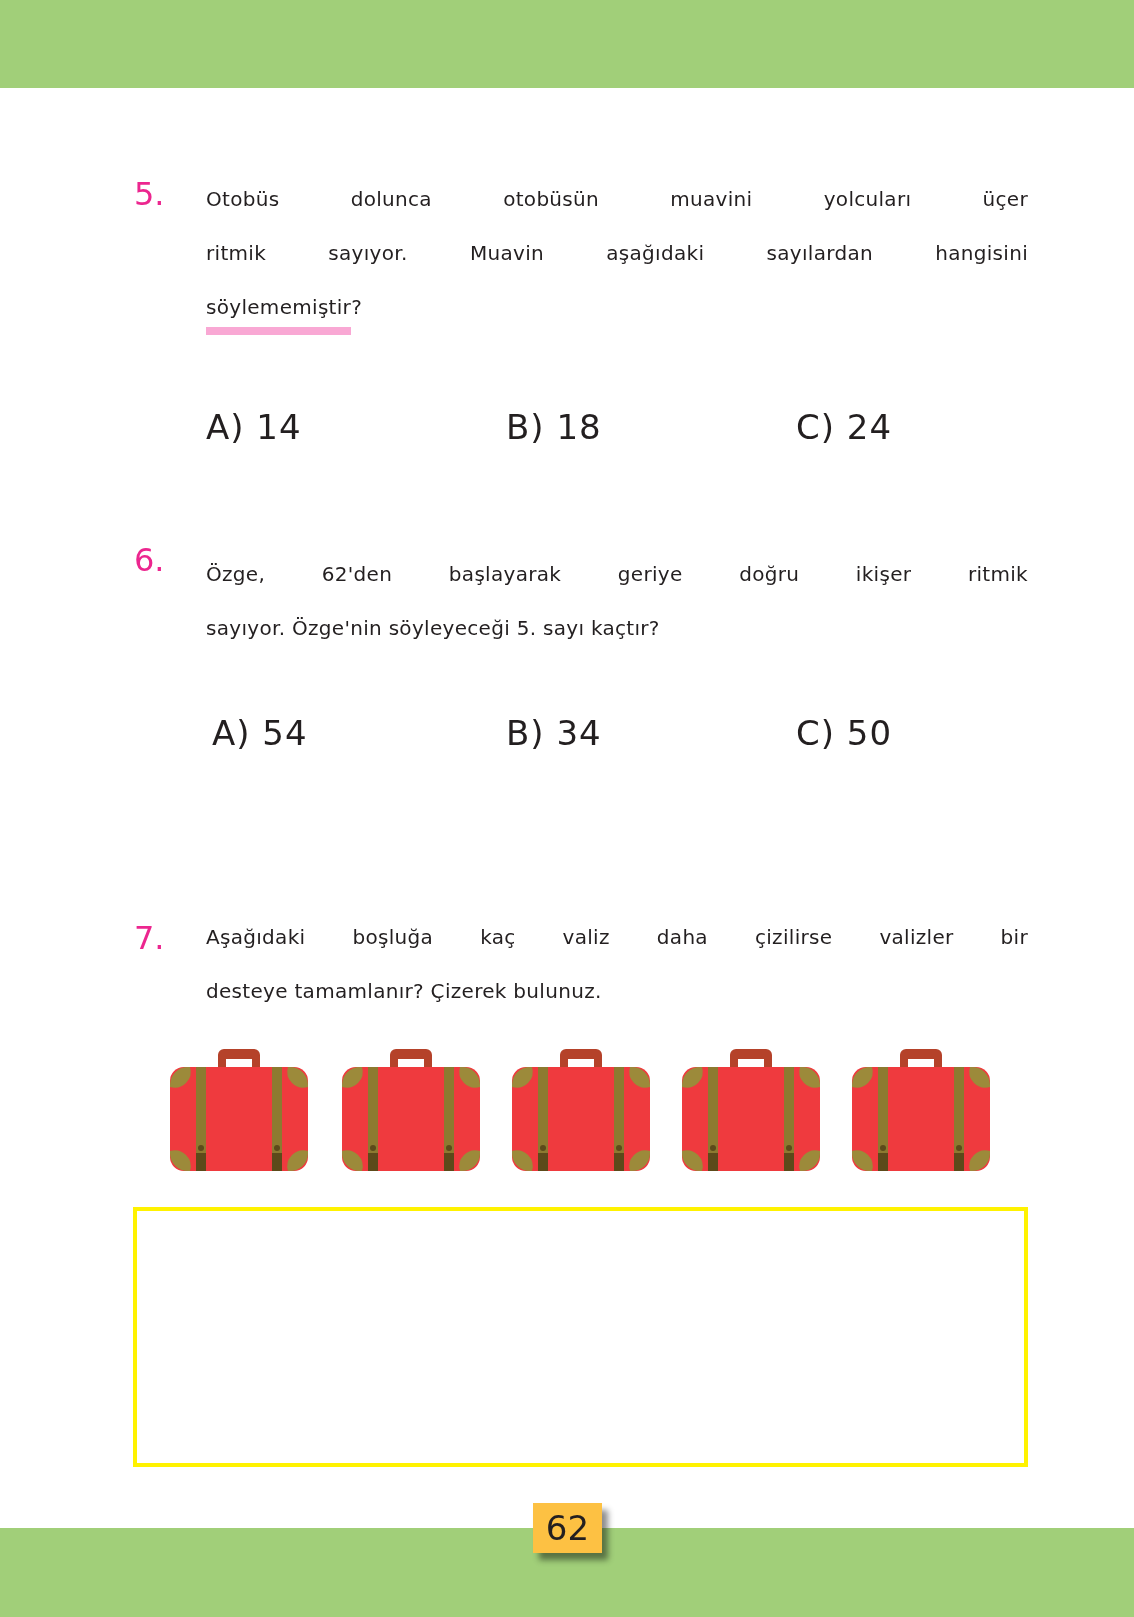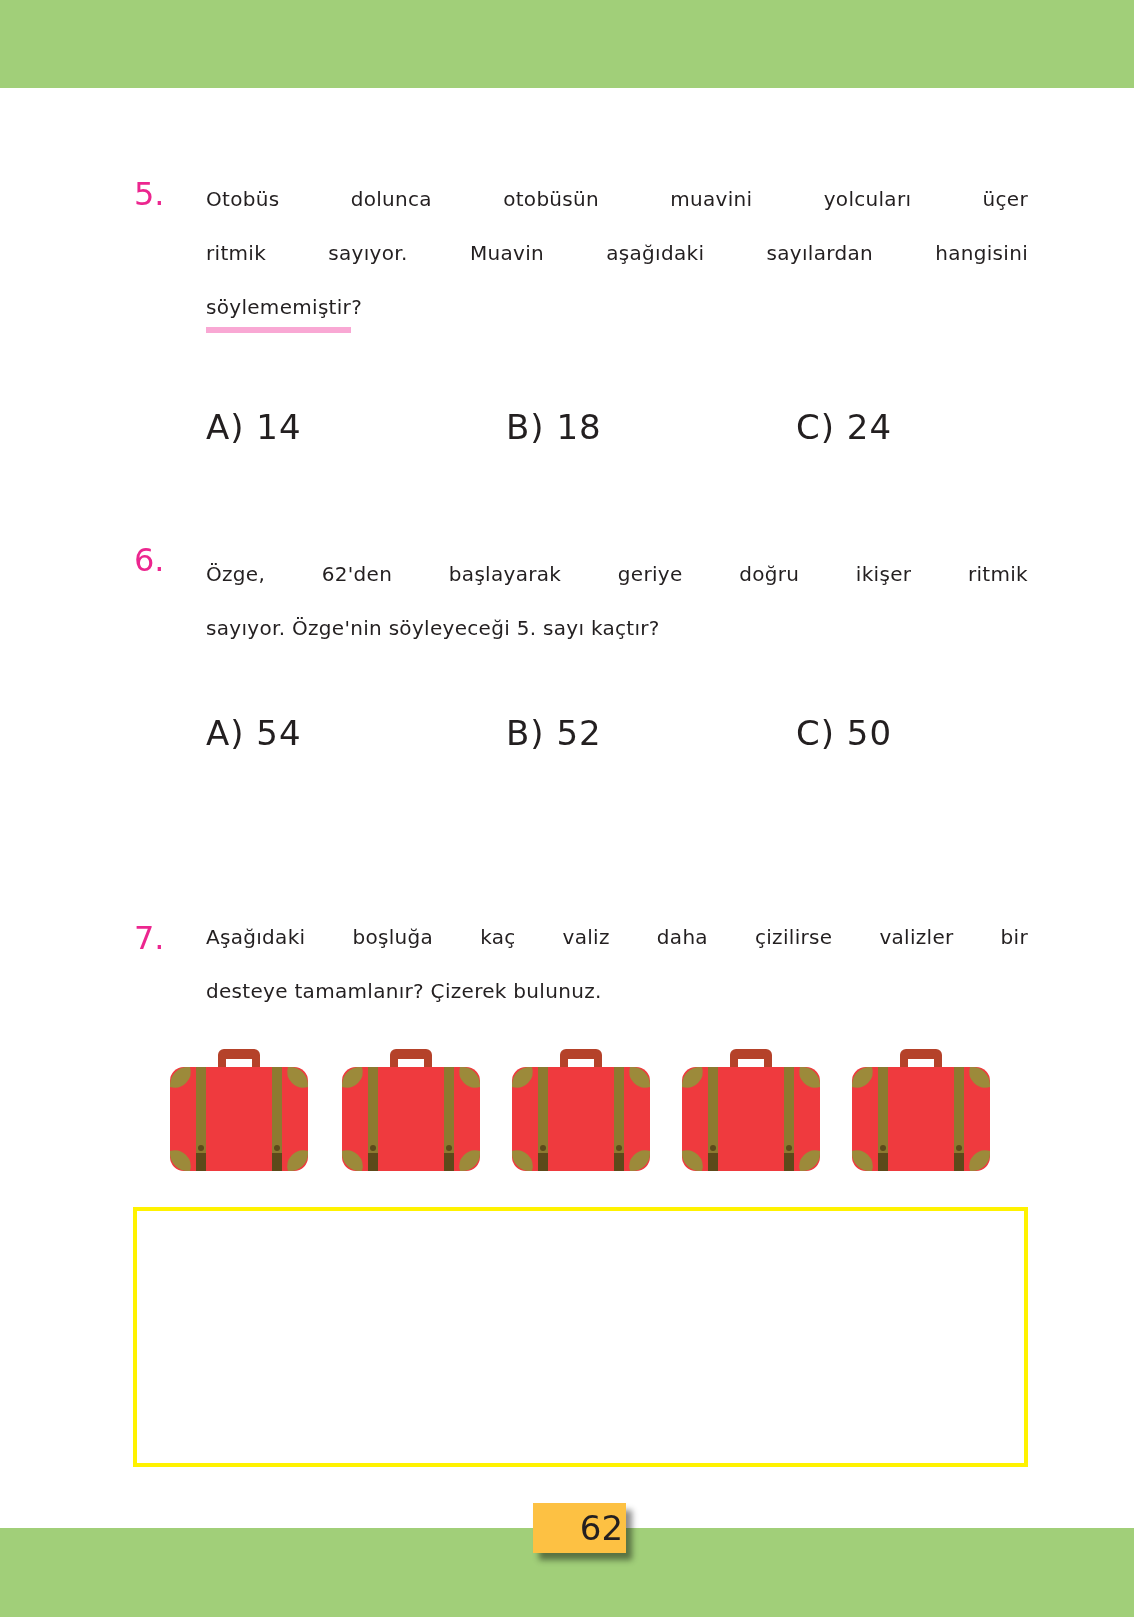--- a/index.html
+++ b/index.html
@@ -22,42 +22,42 @@
     font-family: "DejaVu Sans", sans-serif;
   }
   .q-text {
     position: absolute; left: 206px; width: 822px;
     font-size: 20px; line-height: 54px; text-align: justify;
     text-align-last: left; letter-spacing: 0.3px;
   }
   .q-text .line { display: block; text-align: justify; text-align-last: justify; }
   .q-text .line.last { text-align-last: left; }
   .underline {
-    display: inline-block; border-bottom: 6px solid #f9a8d4; line-height: 40px;
+    display: inline-block; border-bottom: 8px solid #f9a8d4; line-height: 40px;
   }
   .opt {
     position: absolute; font-size: 34px; line-height: 1; letter-spacing: 1px;
   }
   .suitcases {
     position: absolute; left: 168px; top: 1045px; width: 830px; height: 130px;
   }
   .suitcase { position: absolute; top: 0; width: 142px; height: 130px; }
   .drawing-box {
     position: absolute; left: 133px; top: 1207px; width: 895px; height: 260px;
     box-sizing: border-box;
     border: 4px dotted #1fa9e1;
     outline: 4px solid #fff200;
     outline-offset: -4px;
   }
   .page-badge {
-    position: absolute; left: 533px; top: 1503px; width: 49px; height: 50px;
+    position: absolute; left: 533px; top: 1503px; width: 69px; height: 50px;
     background: #fdc143;
     box-shadow: 6px 7px 6px rgba(0,0,0,0.45);
     display: flex; align-items: center; justify-content: center;
-    font-size: 34px; color: #231f20; padding-left: 44px;
+    font-size: 34px; color: #231f20;
   }
 </style>
 </head>
 <body>
 
 <div class="band-top"></div>
 
 <div class="q-num" style="left:134px; top:178px;">5.</div>
 <div class="q-text" style="top:172px;">
   <span class="line">Otobüs dolunca otobüsün muavini yolcuları üçer</span>
@@ -68,22 +68,22 @@
 <div class="opt" style="left:206px; top:410px;"><span>A)</span> <span>14</span></div>
 <div class="opt" style="left:506px; top:410px;"><span>B)</span> <span>18</span></div>
 <div class="opt" style="left:796px; top:410px;"><span>C)</span> <span>24</span></div>
 
 <div class="q-num" style="left:134px; top:544px;">6.</div>
 <div class="q-text" style="top:534px;margin-top:13px;">
   <span class="line">Özge, 62'den başlayarak geriye doğru ikişer ritmik</span>
   <span class="line last">sayıyor. Özge'nin söyleyeceği 5. sayı kaçtır?</span>
 </div>
 
-<div class="opt" style="left:206px; top:716px;"><span>A)</span> <span>54</span></div>
-<div class="opt" style="left:506px; top:716px;"><span>B)</span> <span>52</span></div>
+<div class="opt" style="left:212px; top:716px;"><span>A)</span> <span>54</span></div>
+<div class="opt" style="left:506px; top:716px;"><span>B)</span> <span>34</span></div>
 <div class="opt" style="left:796px; top:716px;"><span>C)</span> <span>50</span></div>
 
 <div class="q-num" style="left:134px; top:922px;">7.</div>
 <div class="q-text" style="top:910px;">
   <span class="line">Aşağıdaki boşluğa kaç valiz daha çizilirse valizler bir</span>
   <span class="line last">desteye tamamlanır? Çizerek bulunuz.</span>
 </div>
 
 <div class="suitcases">
   <svg class="suitcase" style="left:0px;" viewBox="0 0 142 130">

